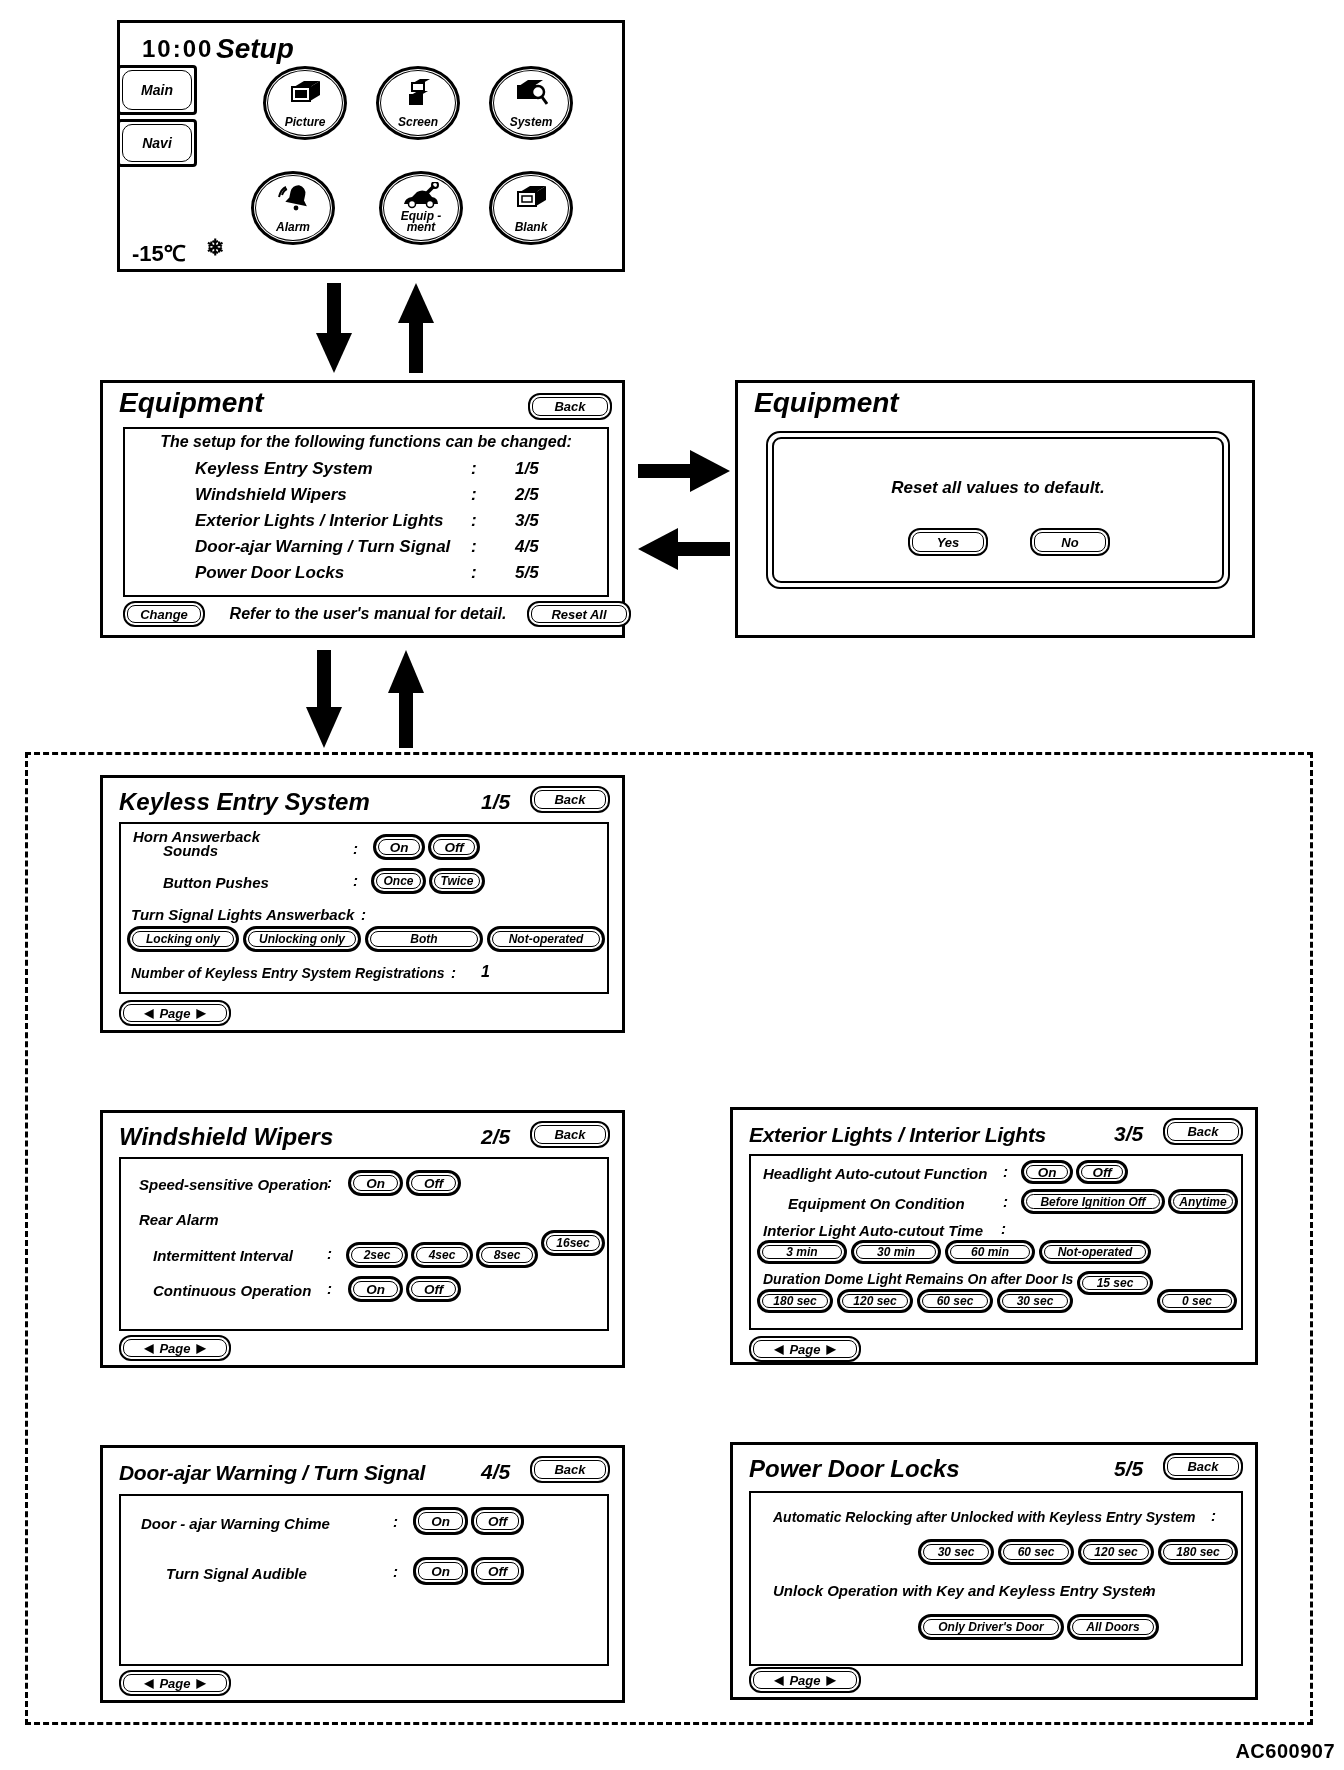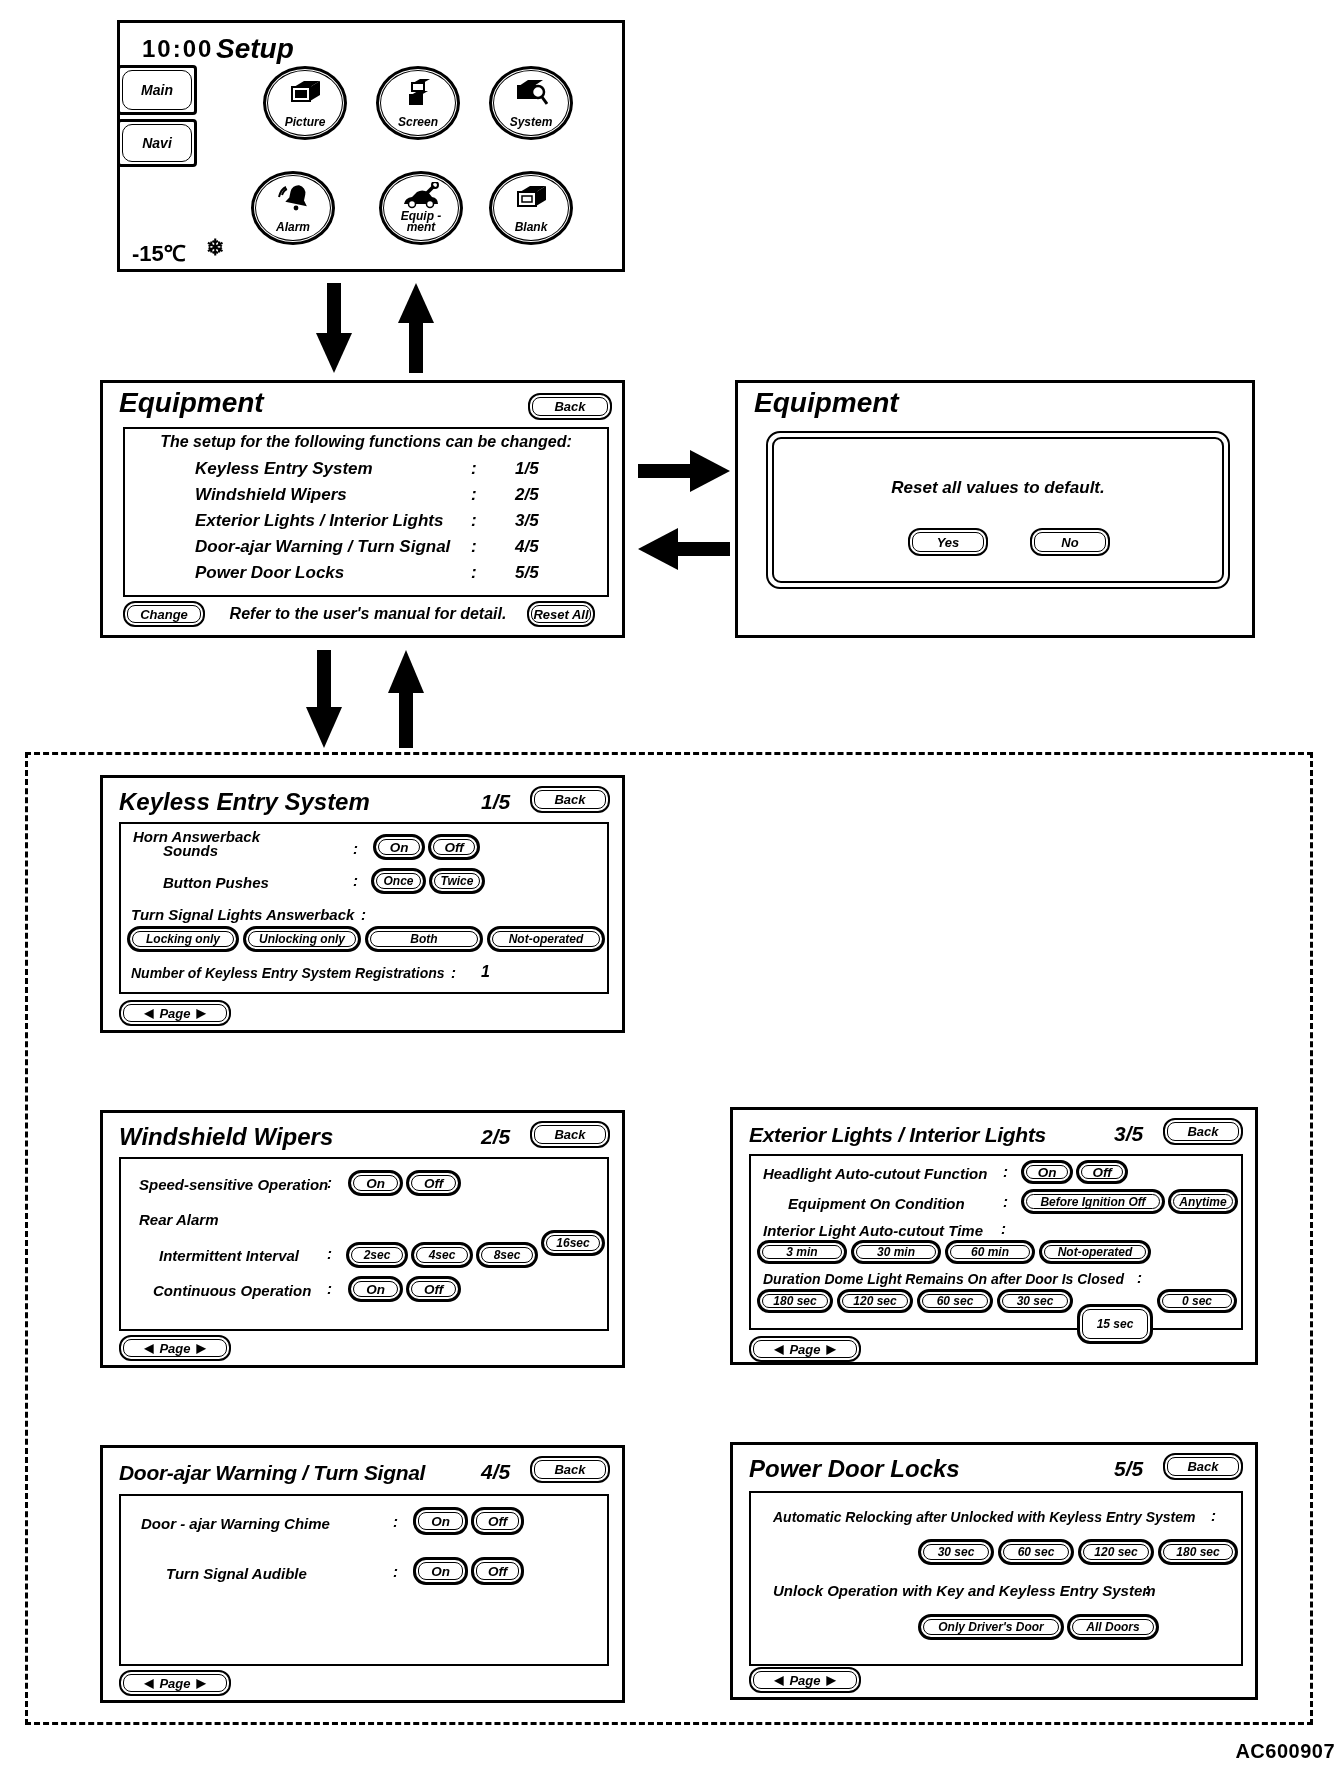--- a/index.html
+++ b/index.html
@@ -190,21 +190,21 @@
   <div class="lbl s17" style="left:412px;top:154px;">4/5</div>
 
   <div class="lbl s17" style="left:92px;top:180px;">Power Door Locks</div>
   <div class="lbl s17" style="left:368px;top:180px;">:</div>
   <div class="lbl s17" style="left:412px;top:180px;">5/5</div>
 
   <div class="btn" style="left:20px;top:218px;width:82px;height:26px;">
     <span class="btn-in">Change</span>
   </div>
   <div class="lbl s16 center-text" style="left:110px;top:222px;width:310px;">Refer to the user's manual for detail.</div>
-  <div class="btn" style="left:424px;top:218px;width:68px;height:26px;">
+  <div class="btn" style="left:424px;top:218px;width:104px;height:26px;">
     <span class="btn-in">Reset All</span>
   </div>
 </div>
 
 <svg class="arrow" style="left:638px;top:450px;" width="92" height="42" viewBox="0 0 92 42">
     <rect x="0" y="14" width="55" height="14" fill="#000"></rect>
     <polygon points="52,0 52,42 92,21" fill="#000"></polygon>
   </svg>
 <svg class="arrow" style="left:638px;top:528px;" width="92" height="42" viewBox="0 0 92 42">
     <rect x="37" y="14" width="55" height="14" fill="#000"></rect>
@@ -303,21 +303,21 @@
   <div class="lbl" style="left:224px;top:61px;">:</div>
   <div class="opt" style="left:245px;top:57px;width:55px;height:26px;">
       <span class="opt-in">On</span>
     </div>
   <div class="opt" style="left:303px;top:57px;width:55px;height:26px;">
       <span class="opt-in">Off</span>
     </div>
 
   <div class="lbl" style="left:36px;top:98px;">Rear Alarm</div>
 
-  <div class="lbl" style="left:56px;top:134px;">Intermittent Interval</div>
+  <div class="lbl" style="left:50px;top:134px;">Intermittent Interval</div>
   <div class="lbl" style="left:224px;top:132px;">:</div>
   <div class="opt" style="left:243px;top:129px;width:62px;height:26px;">
       <span class="opt-in sm">2sec</span>
     </div>
   <div class="opt" style="left:308px;top:129px;width:62px;height:26px;">
       <span class="opt-in sm">4sec</span>
     </div>
   <div class="opt" style="left:373px;top:129px;width:62px;height:26px;">
       <span class="opt-in sm">8sec</span>
     </div>
@@ -391,21 +391,21 @@
     </div>
   <div class="opt" style="left:104px;top:179px;width:76px;height:24px;">
       <span class="opt-in sm">120 sec</span>
     </div>
   <div class="opt" style="left:184px;top:179px;width:76px;height:24px;">
       <span class="opt-in sm">60 sec</span>
     </div>
   <div class="opt" style="left:264px;top:179px;width:76px;height:24px;">
       <span class="opt-in sm">30 sec</span>
     </div>
-  <div class="opt" style="left:344px;top:194px;width:76px;height:40px;">
+  <div class="opt" style="left:344px;top:161px;width:76px;height:24px;">
       <span class="opt-in sm">15 sec</span>
     </div>
   <div class="opt" style="left:424px;top:179px;width:80px;height:24px;">
       <span class="opt-in sm">0 sec</span>
     </div>
 
   <div class="btn" style="left:16px;top:226px;width:112px;height:26px;">
     <span class="btn-in">
         <span class="pgtri">◀</span>
         <span>Page</span>

